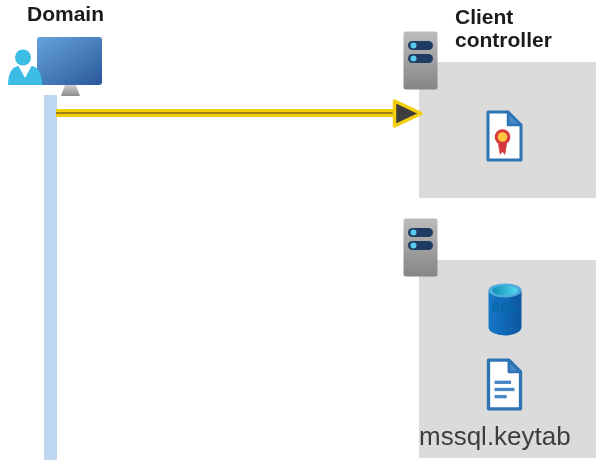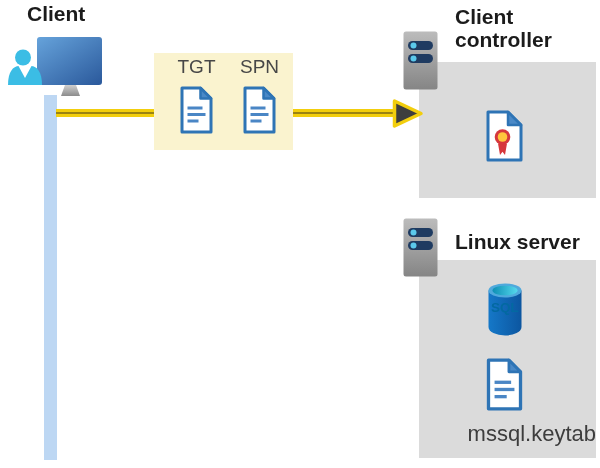--- a/index.html
+++ b/index.html
@@ -10,22 +10,22 @@
   .abs { position:absolute; }
 
   
   .heading { font-weight:700; font-size:21px; line-height:23px; color:#1B1B1B; }
   .client-label  { left:27px; top:2px; }
   .dc-title      { left:455px; top:5px;  width:145px; }
   .linux-title   { left:455px; top:230px; width:145px; white-space:nowrap; }
   .ticket-label  { font-size:19px; color:#474747; text-align:center; }
   .tgt-label { left:10px; top:3px; width:65px; }
   .spn-label { left:73px; top:3px; width:65px; }
-  .keytab-label { left:419px; top:421px; width:177px; text-align:right;
-                  font-size:22px; color:#3D3D3D; }
+  .keytab-label { left:419px; top:421px; width:177px; text-align:left;
+                  font-size:26px; color:#3D3D3D; }
   .sql-text { left:487px; top:300px; width:36px; text-align:center;
               font-weight:700; font-size:13.5px; color:#0369a1; z-index:2; }
 
   
   .timeline-bar { left:44px; top:95px; width:13px; height:365px; background:#BDD7F3; }
   .arrow-line { left:56px; top:109px; width:342px; height:8px; background:#F2CE0D; z-index:1; }
   .arrow-core { margin-top:3px; height:2.4px; background:#9A8312; }
   .arrow-head { left:392px; top:98px; width:32px; height:31px; z-index:3; }
   .ticket-box { left:154px; top:53px; width:139px; height:97px; background:#FAF3CF; z-index:2; }
   .doc-tgt { left:26px; top:33px; }
@@ -65,21 +65,21 @@
         <stop offset="0" stop-color="#1578C8"></stop>
           <stop offset="1" stop-color="#0C56A0"></stop>
       </linearGradient>
       <linearGradient id="sqlTop" x1="0" y1="0" x2="1" y2="0">
         <stop offset="0" stop-color="#0E8FB5"></stop>
           <stop offset="1" stop-color="#55D8EC"></stop>
       </linearGradient>
     </defs>
   </svg>
 
-  <div class="abs heading client-label">Client</div>
+  <div class="abs heading client-label">Domain</div>
 
   <svg class="abs client-icon" viewBox="0 0 110 64">
     <g>
       <rect x="31" y="5" width="65" height="48" rx="3" fill="url(#monGrad)"></rect>
       <polygon points="59,53 70,53 74,64 55,64" fill="url(#standGrad)"></polygon>
     </g>
     <g>
       <circle cx="17" cy="25.5" r="8" fill="#3BBDE5"></circle>
       <path d="M2,53 C2,40 7,34 13,34 L25,34 C31,34 36,40 36,53 Z" fill="#3BBDE5"></path>
       <polygon points="12.5,34 25.5,34 19,46" fill="#FFFFFF"></polygon>
@@ -88,40 +88,20 @@
 
   <div class="abs timeline-bar"></div>
 
   <div class="abs arrow-line">
     <div class="arrow-core"></div>
   </div>
   <svg class="abs arrow-head" viewBox="0 0 32 31">
     <polygon points="2.5,3 29,15.5 2.5,28" fill="#3E3E3E" stroke="#F2CE0D" stroke-width="3.5" stroke-linejoin="round"></polygon>
   </svg>
 
-  <div class="abs ticket-box">
-    <div class="abs ticket-label tgt-label">TGT</div>
-    <div class="abs ticket-label spn-label">SPN</div>
-
-    <svg class="doc-icon doc-tgt" viewBox="0 0 33 48">
-      <path d="M2,2 h18.5 l10.5,10.5 v33.5 h-29 z" fill="#FFFFFF" stroke="#2E74B5" stroke-width="3" stroke-linejoin="round"></path>
-      <path d="M20.5,2 l10.5,10.5 h-10.5 z" fill="#4A89C7" stroke="#2E74B5" stroke-width="2.5" stroke-linejoin="round"></path>
-      <rect x="7.5" y="20.5" width="15" height="3" fill="#4A86C5"></rect>
-      <rect x="7.5" y="27" width="18" height="3" fill="#4A86C5"></rect>
-      <rect x="7.5" y="33.5" width="11" height="3" fill="#4A86C5"></rect>
-    </svg>
-
-    <svg class="doc-icon doc-spn" viewBox="0 0 33 48">
-      <path d="M2,2 h18.5 l10.5,10.5 v33.5 h-29 z" fill="#FFFFFF" stroke="#2E74B5" stroke-width="3" stroke-linejoin="round"></path>
-      <path d="M20.5,2 l10.5,10.5 h-10.5 z" fill="#4A89C7" stroke="#2E74B5" stroke-width="2.5" stroke-linejoin="round"></path>
-      <rect x="7.5" y="20.5" width="15" height="3" fill="#4A86C5"></rect>
-      <rect x="7.5" y="27" width="18" height="3" fill="#4A86C5"></rect>
-      <rect x="7.5" y="33.5" width="11" height="3" fill="#4A86C5"></rect>
-    </svg>
-  </div>
 
   <div class="abs panel dc-panel"></div>
   <svg class="abs server-icon server-dc" viewBox="0 0 35 59">
     <rect x="0.5" y="0.5" width="34" height="58" rx="2.5" fill="url(#srvGrad)"></rect>
     <rect x="5" y="10" width="25" height="9" rx="4.5" fill="#1F3B61"></rect>
     <circle cx="10.5" cy="14.5" r="3" fill="#5BC9EB"></circle>
     <rect x="5" y="23" width="25" height="9" rx="4.5" fill="#1F3B61"></rect>
     <circle cx="10.5" cy="27.5" r="3" fill="#5BC9EB"></circle>
   </svg>
   <div class="abs heading dc-title">Client controller</div>
@@ -135,21 +115,20 @@
   </svg>
 
   <div class="abs panel linux-panel"></div>
   <svg class="abs server-icon server-linux" viewBox="0 0 35 59">
     <rect x="0.5" y="0.5" width="34" height="58" rx="2.5" fill="url(#srvGrad)"></rect>
     <rect x="5" y="10" width="25" height="9" rx="4.5" fill="#1F3B61"></rect>
     <circle cx="10.5" cy="14.5" r="3" fill="#5BC9EB"></circle>
     <rect x="5" y="23" width="25" height="9" rx="4.5" fill="#1F3B61"></rect>
     <circle cx="10.5" cy="27.5" r="3" fill="#5BC9EB"></circle>
   </svg>
-  <div class="abs heading linux-title">Linux server</div>
 
   <svg class="abs sql-icon" viewBox="0 0 36 56">
     <path d="M1.5,8.5 L1.5,45 A16.5,8.5 0 0 0 34.5,45 L34.5,8.5 Z" fill="url(#sqlBody)"></path>
     <ellipse cx="18" cy="8.5" rx="16.5" ry="7" fill="#4FA9DC"></ellipse>
     <ellipse cx="18" cy="8.5" rx="12.5" ry="4.8" fill="url(#sqlTop)"></ellipse>
   </svg>
   <div class="abs sql-text">SQL</div>
 
   <svg class="abs keytab-doc" viewBox="0 0 33 48">
     <path d="M2,2 h18.5 l10.5,10.5 v33.5 h-29 z" fill="#FFFFFF" stroke="#2E74B5" stroke-width="3" stroke-linejoin="round"></path>

